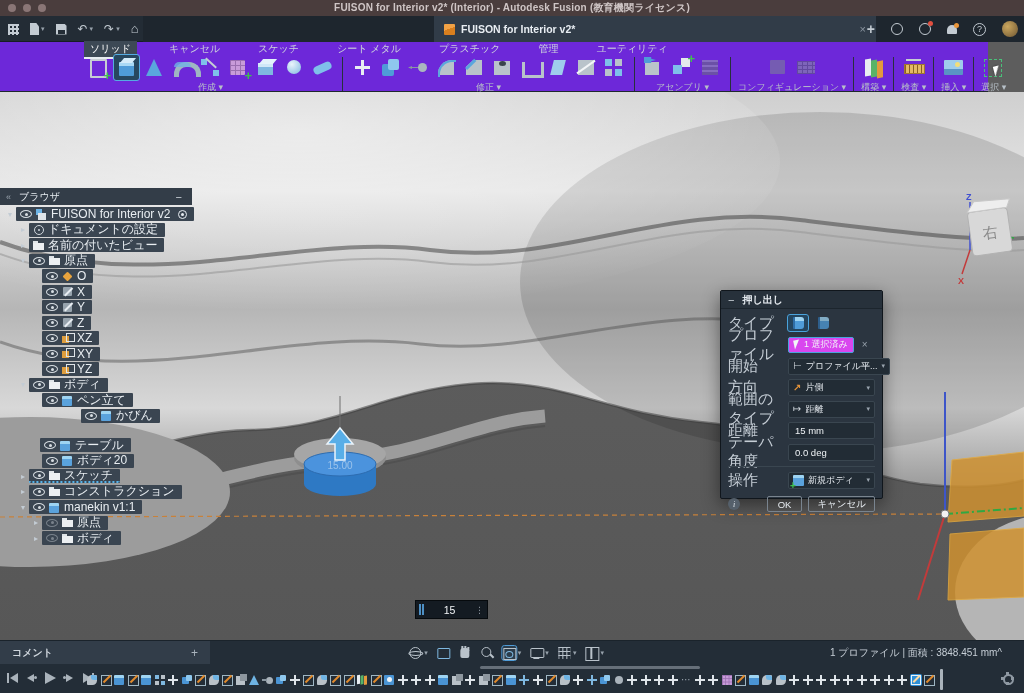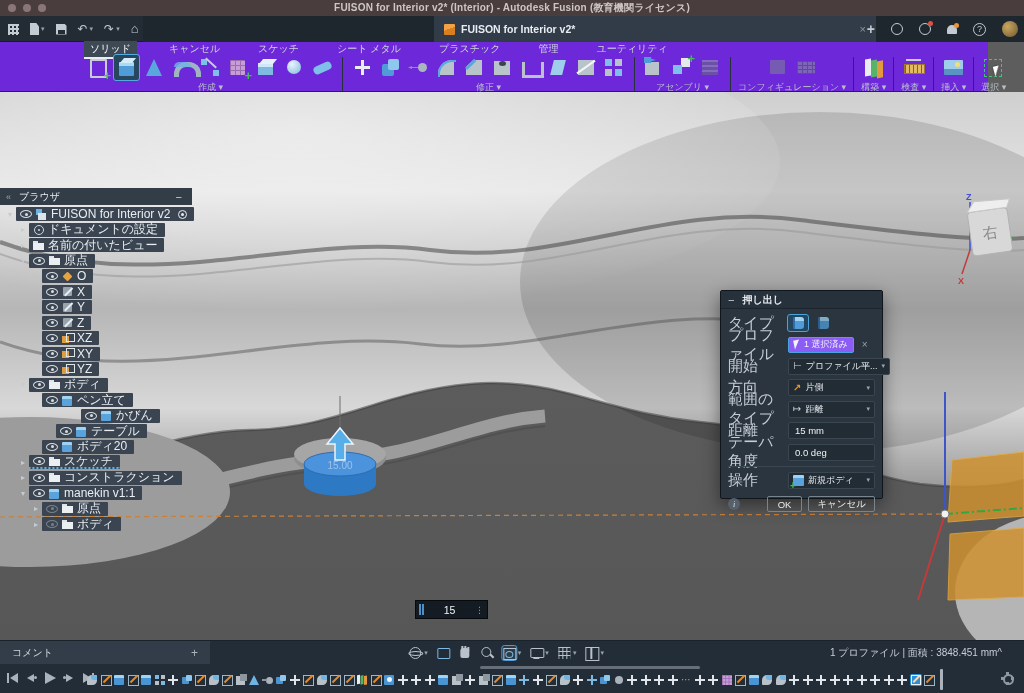--- a/index.html
+++ b/index.html
@@ -152,21 +152,21 @@
   .dlg-header{height:18px;background:#27313b;display:flex;align-items:center;padding:0 7px;gap:8px;border-bottom:1px solid #1c252d}
   .dlg-min{color:#cfd6dc;font-size:11px;line-height:8px}
   .dlg-title{font-size:10px;color:#e8edf2;font-weight:bold}
   .dlg-body{padding:5px 7px 4px 7px;display:flex;flex-direction:column;gap:3.5px}
   .drow{display:flex;align-items:center;height:18px}
   .dlabel{width:60px;font-size:15px;color:#c5cdd5;flex:none}
   .dctrl{flex:1;display:flex;align-items:center}
   .type-btn{width:20px;height:16px;display:flex;align-items:center;justify-content:center;border-radius:2px;margin-right:5px}
   .type-btn.sel{background:#24455e;outline:1.5px solid #4aa3dc}
   .mini-book{width:11px;height:12px;background:linear-gradient(180deg,#9ed4f2 0 35%,#4f9cd8 35%);border-radius:1px 3px 3px 1px;border-left:2px solid #2f6ea6}
-  .chip{height:16px;border:1.5px solid #4aa3dc;border-radius:2px;background:#8b5cf6;display:flex;align-items:center;gap:4px;padding:0 5px}
+  .chip{height:16px;border:1.5px solid #4aa3dc;border-radius:2px;background:#d946ef;display:flex;align-items:center;gap:4px;padding:0 5px}
   .cursor-ic{width:0;height:0;border-left:6px solid #f2f5f7;border-bottom:9px solid transparent;transform:rotate(-12deg)}
   .chip-txt{font-size:9px;color:#f2f5f7}
   .chip-x{margin-left:8px;color:#97a1ab;font-size:10px}
   .dd{height:17px;flex:1;background:#222c35;border:1px solid #3a4650;border-radius:2px;display:flex;align-items:center;gap:4px;padding:0 4px}
   .dd-ic{font-size:10px;color:#cfd6dc;line-height:10px}
   .dd-ic.orange{color:#e8953a;font-weight:bold}
   .dd-txt{font-size:9px;color:#e8edf2;white-space:nowrap;overflow:hidden}
   .dd-caret{margin-left:auto;font-size:7px;color:#9aa4ae}
   .dfield{height:17px;flex:1;background:#222c35;border:1px solid #3a4650;border-radius:2px;display:flex;align-items:center;padding:0 6px;font-size:9.5px;color:#eef2f5}
   .mini-newbody{width:11px;height:11px;background:linear-gradient(180deg,#9ed4f2 0 30%,#5aa2dc 30%);border-radius:1px;position:relative}
@@ -176,21 +176,21 @@
   .info-ic{width:12px;height:12px;border-radius:50%;background:#55606b;color:#dfe5ea;font-size:8px;font-style:italic;display:flex;align-items:center;justify-content:center;font-family:"Liberation Serif",serif}
   .dbtn{margin-left:auto;height:16px;padding:0 10px;border:1px solid #79848f;border-radius:2px;font-size:9.5px;color:#e8edf2;display:flex;align-items:center;background:transparent}
   .dbtn.cancel{margin-left:0;padding:0 8px}
 
   
   .viewcube{position:absolute;left:940px;top:96px;width:84px;height:96px}
 
   
   .navbar{position:absolute;left:0;top:640px;width:1024px;height:24px;background:#232d37;border-top:1px solid #1a232b}
   .comment-bar{position:absolute;left:0;top:0;width:210px;height:24px;background:#323d49;display:flex;align-items:center;padding:0 12px}
-  .comment-label{font-size:10px;color:#cfd6dd;font-weight:normal;flex:1}
+  .comment-label{font-size:10px;color:#cfd6dd;font-weight:bold;flex:1}
   .comment-add{color:#aab4bd;font-size:12px}
   .nav-center{position:absolute;left:50%;top:0;height:24px;transform:translateX(-53%);display:flex;align-items:center;gap:8px}
   .nv{display:flex;align-items:center;gap:2px}
   .nv-ic{position:relative;width:14px;height:14px}
   .nv-ic:before,.nv-ic:after{content:"";position:absolute}
   .nv-active{outline:1px solid #4f9cd8;background:#2c3c4a;border-radius:2px}
   .nv-orbit:before{left:1px;top:1px;width:10px;height:10px;border:1.5px solid #b9c2ca;border-radius:50%}
   .nv-orbit:after{left:0;top:5px;width:13px;height:3px;border:1px solid #b9c2ca;border-radius:50%}
   .nv-lookat:before{left:1px;top:2px;width:11px;height:9px;border:1.5px solid #7fb8e0;border-radius:1px}
   .nv-pan:before{left:2px;top:2px;width:9px;height:10px;background:#b9c2ca;border-radius:3px 3px 2px 2px}
@@ -591,21 +591,21 @@
             </div>
           </div>
           <div class="brow" style="padding-left: 30px; margin-left: 39px;">
             <span class="bexp"></span>
             <div class="bbox">
               <span class="eye"></span>
               <span class="bi bi-cube"></span>
               <span class="blabel">かびん</span>
             </div>
           </div>
-          <div class="brow" style="padding-left: 44px;">
+          <div class="brow" style="padding-left: 28px; margin-top: 14px;">
             <span class="bexp"></span>
             <div class="bbox">
               <span class="eye"></span>
               <span class="bi bi-cube"></span>
               <span class="blabel">テーブル</span>
             </div>
           </div>
           <div class="brow" style="padding-left: 30px;">
             <span class="bexp"></span>
             <div class="bbox">

